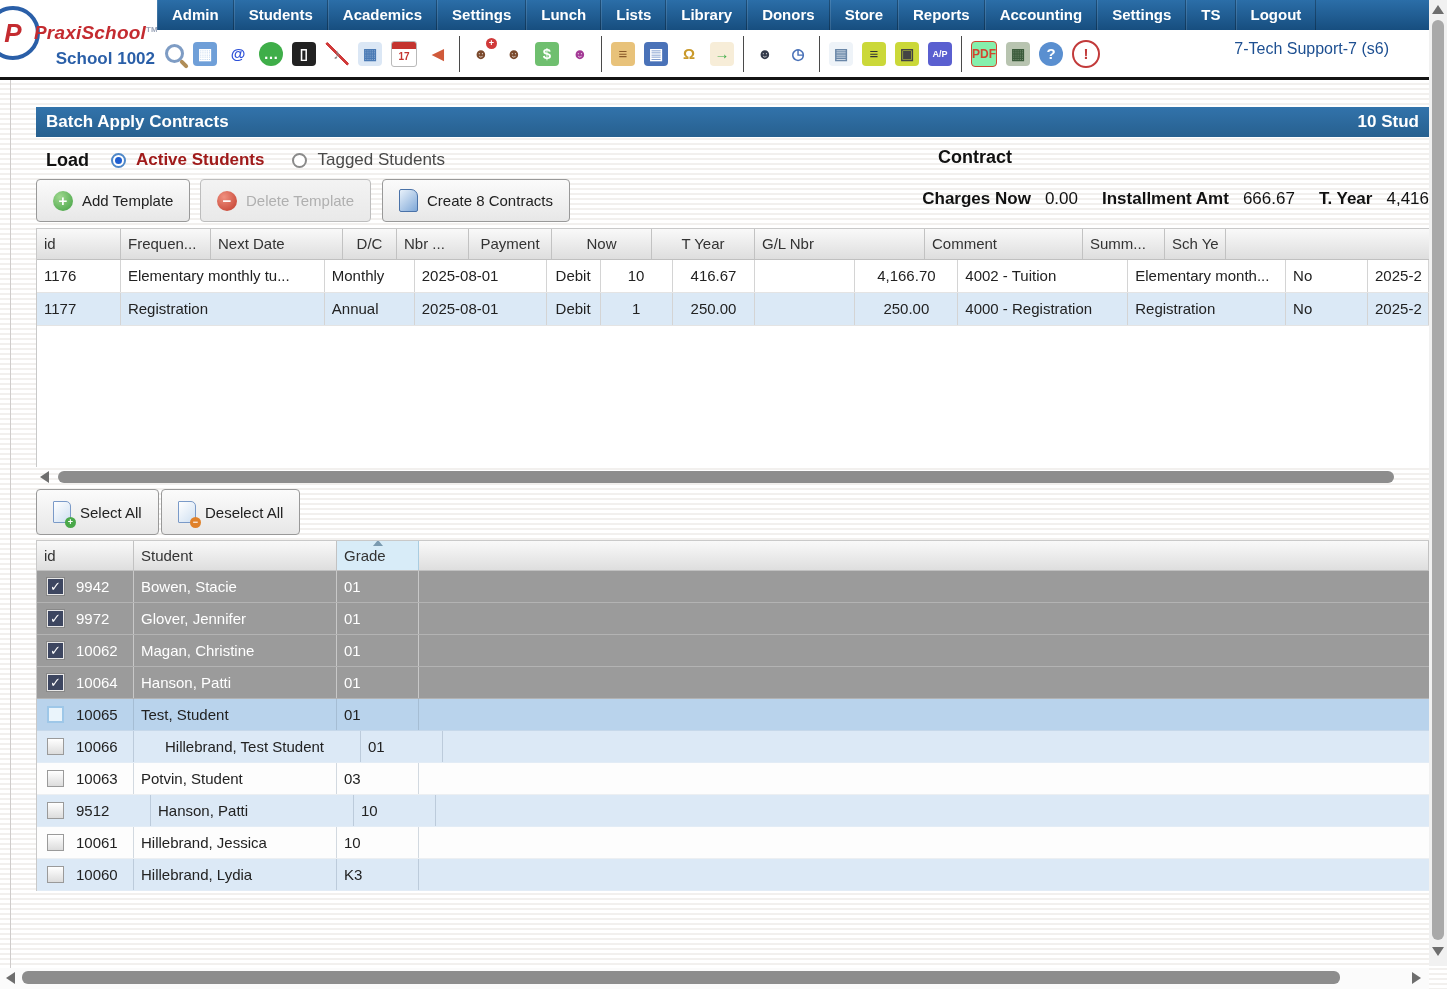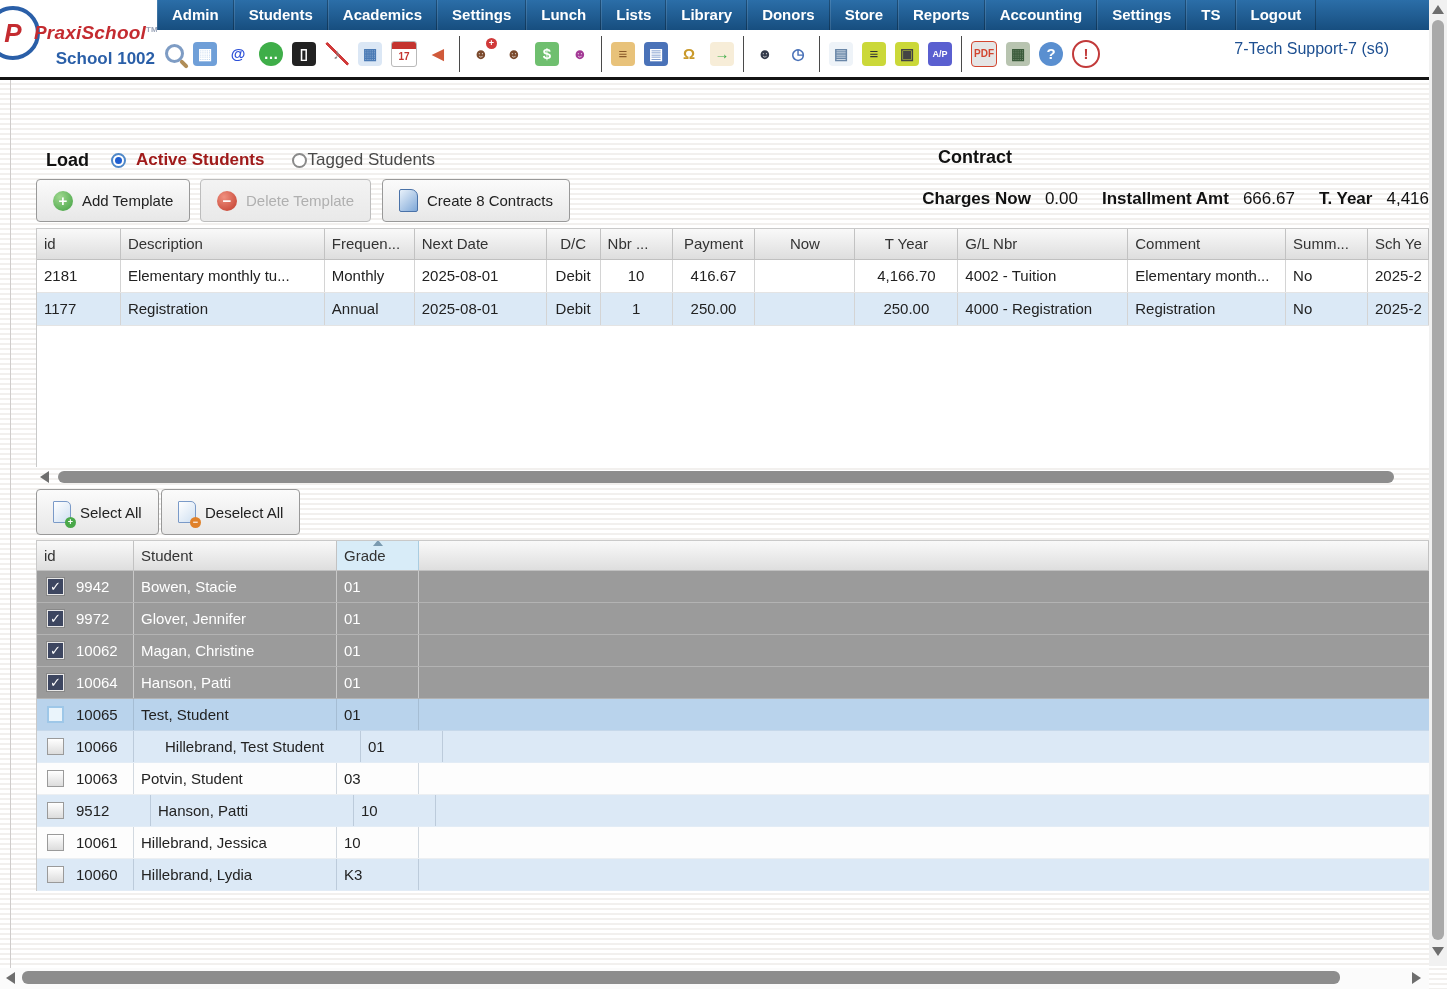--- a/index.html
+++ b/index.html
@@ -23,38 +23,38 @@
   .tool-icon{position:relative;display:inline-block;width:24px;height:24px;border-radius:4px;
     text-align:center;line-height:24px;font-size:15px;font-weight:bold;cursor:pointer;flex:0 0 auto;}
   .tb-divider{width:1px;height:36px;background:#4a4a4a;flex:0 0 auto;}
   .ic-search{border:3px solid #7e9cc4;border-radius:50%;width:13px;height:13px;}
   .ic-search::after{content:"";position:absolute;right:-8px;bottom:-6px;width:10px;height:4px;
     background:#b08d57;transform:rotate(45deg);border-radius:2px;}
   .ic-mute{background-image:linear-gradient(45deg,transparent 46%,#d03a3a 46%,#d03a3a 56%,transparent 56%);}
   .ic-date{background:#fff;border:1px solid #b9b9b9;border-radius:3px;font-size:10px;color:#c4342f;line-height:30px;}
   .ic-date::before{content:"";position:absolute;left:0;top:0;width:100%;height:7px;background:#c4342f;border-radius:2px 2px 0 0;}
   .ic-ap{background:#5a5fd0;color:#fff;font-size:9px;}
-  .ic-pdf{background:#e5e5e5;border:1px solid #d2452f;color:#d2452f;font-size:10px;}
+  .ic-pdf{background:#86efac;border:1px solid #d2452f;color:#d2452f;font-size:12px;}
   .tool-icon .badge{position:absolute;right:-4px;top:-4px;width:11px;height:11px;border-radius:50%;
     background:#d03a3a;color:#fff;font-size:9px;line-height:11px;font-style:normal;}
   .user-label{position:absolute;right:40px;top:10px;color:#1d4f91;font-size:16px;}
   .black-line{position:absolute;left:0;top:77px;width:1447px;height:3px;background:#141414;}
   .left-rule{position:absolute;left:10px;top:80px;width:1px;height:888px;background:#cfcccb;}
   
   .title-bar{position:absolute;left:36px;top:107px;width:1393px;height:30px;box-sizing:border-box;
     background:linear-gradient(#3273ab,#27608f);color:#fff;font-weight:bold;font-size:17px;
     display:flex;justify-content:space-between;align-items:center;padding:0 10px;}
   .load-row{position:absolute;left:36px;top:144px;width:1393px;height:32px;display:flex;align-items:center;}
   .load-label{font-size:18px;font-weight:bold;color:#111;margin-left:10px;}
   .radio{width:15px;height:15px;border-radius:50%;background:#fff;box-sizing:border-box;position:relative;cursor:pointer;flex:0 0 auto;}
   .radio.sel{border:2px solid #4f88c8;}
   .radio.sel::after{content:"";position:absolute;left:2px;top:2px;width:7px;height:7px;border-radius:50%;background:#1f5fd0;}
   .radio.unsel{border:2px solid #8a8a8a;}
   .opt-active{color:#a01b1b;font-weight:bold;font-size:17px;margin-left:10px;cursor:pointer;}
-  .opt-tagged{color:#4a4a4a;font-size:17px;cursor:pointer;}
+  .opt-tagged{color:#4a4a4a;font-size:17px;margin-left:10px;cursor:pointer;}
   .r1{margin-left:22px;} .r2{margin-left:28px;}
   .contract-wrap{position:absolute;left:902px;right:-2px;top:3px;display:flex;align-items:center;}
   .contract-label{font-size:18px;font-weight:bold;color:#111;}
   .contract-select{flex:1;margin-left:52px;height:27px;box-sizing:border-box;border:1px solid #8a8a8a;
     background:#fff;font-size:16px;color:#222;padding:3px 8px;white-space:nowrap;overflow:hidden;cursor:pointer;}
   .action-row{position:absolute;left:36px;top:179px;width:1393px;height:46px;}
   .btn{position:absolute;top:0;height:43px;display:inline-flex;align-items:center;gap:9px;
     border:1px solid #999;border-radius:4px;background:linear-gradient(#fbfbfb,#e7e7e7);
     font-size:15px;color:#222;padding:0 16px;box-sizing:border-box;cursor:pointer;white-space:nowrap;}
   .btn.disabled{color:#b0b0b0;background:linear-gradient(#f3f3f3,#e9e9e9);border-color:#bdbdbd;}
@@ -180,20 +180,24 @@
         <span class="tool-icon " style="background: rgb(184, 196, 176); color: rgb(58, 90, 58);">▦</span>
         <span class="tool-icon " style="background: rgb(90, 143, 208); color: rgb(255, 255, 255); border-radius: 50%;">?</span>
         <span class="tool-icon " style="background: rgb(255, 255, 255); color: rgb(194, 58, 58); border-radius: 50%; border: 2px solid rgb(194, 58, 58);">!</span>
       </span>
     <span class="user-label">7-Tech Support-7 (s6)</span>
   </div>
 
   <div class="black-line"></div>
   <div class="left-rule"></div>
 
+  <div class="title-bar">
+    <span>Batch Apply Contracts</span>
+    <span>10 Stud</span>
+  </div>
 
   <div class="load-row">
     <span class="load-label">Load</span>
     <span class="radio sel r1"></span>
     <span class="opt-active">Active Students</span>
     <span class="radio unsel r2"></span>
     <span class="opt-tagged">Tagged Students</span>
     <span class="contract-wrap">
       <span class="contract-label">Contract</span>
     </span>
@@ -223,36 +227,35 @@
         <span class="sp-l"></span>
       <b>T. Year</b>
         <span class="sp-s"></span>
       <span>4,416</span>
     </span>
   </div>
 
   <div class="grid contracts-grid">
     <div class="ghead" id="cHead">
         <div class="gcell" style="width: 84px;">id</div>
-        <div class="gcell" style="width: 204px;">Description</div>
         <div class="gcell" style="width: 90px;">Frequen...</div>
         <div class="gcell" style="width: 132px;">Next Date</div>
         <div class="gcell r" style="width: 54px;">D/C</div>
         <div class="gcell" style="width: 72px;">Nbr ...</div>
         <div class="gcell r" style="width: 83px;">Payment</div>
         <div class="gcell r" style="width: 100px;">Now</div>
         <div class="gcell r" style="width: 103px;">T Year</div>
         <div class="gcell" style="width: 170px;">G/L Nbr</div>
         <div class="gcell" style="width: 158px;">Comment</div>
         <div class="gcell" style="width: 82px;">Summ...</div>
         <div class="gcell" style="width: 61px;">Sch Ye</div>
       </div>
     <div id="cBody">
         <div class="c-row">
-          <div class="gcell" style="width: 84px;">2181</div>
+          <div class="gcell" style="width: 84px;">1176</div>
           <div class="gcell" style="width: 204px;">Elementary monthly tu...</div>
           <div class="gcell" style="width: 90px;">Monthly</div>
           <div class="gcell" style="width: 132px;">2025-08-01</div>
           <div class="gcell r" style="width: 54px;">Debit</div>
           <div class="gcell r" style="width: 72px;">10</div>
           <div class="gcell r" style="width: 83px;">416.67</div>
           <div class="gcell r" style="width: 100px;"></div>
           <div class="gcell r" style="width: 103px;">4,166.70</div>
           <div class="gcell" style="width: 170px;">4002 - Tuition</div>
           <div class="gcell" style="width: 158px;">Elementary month...</div>

